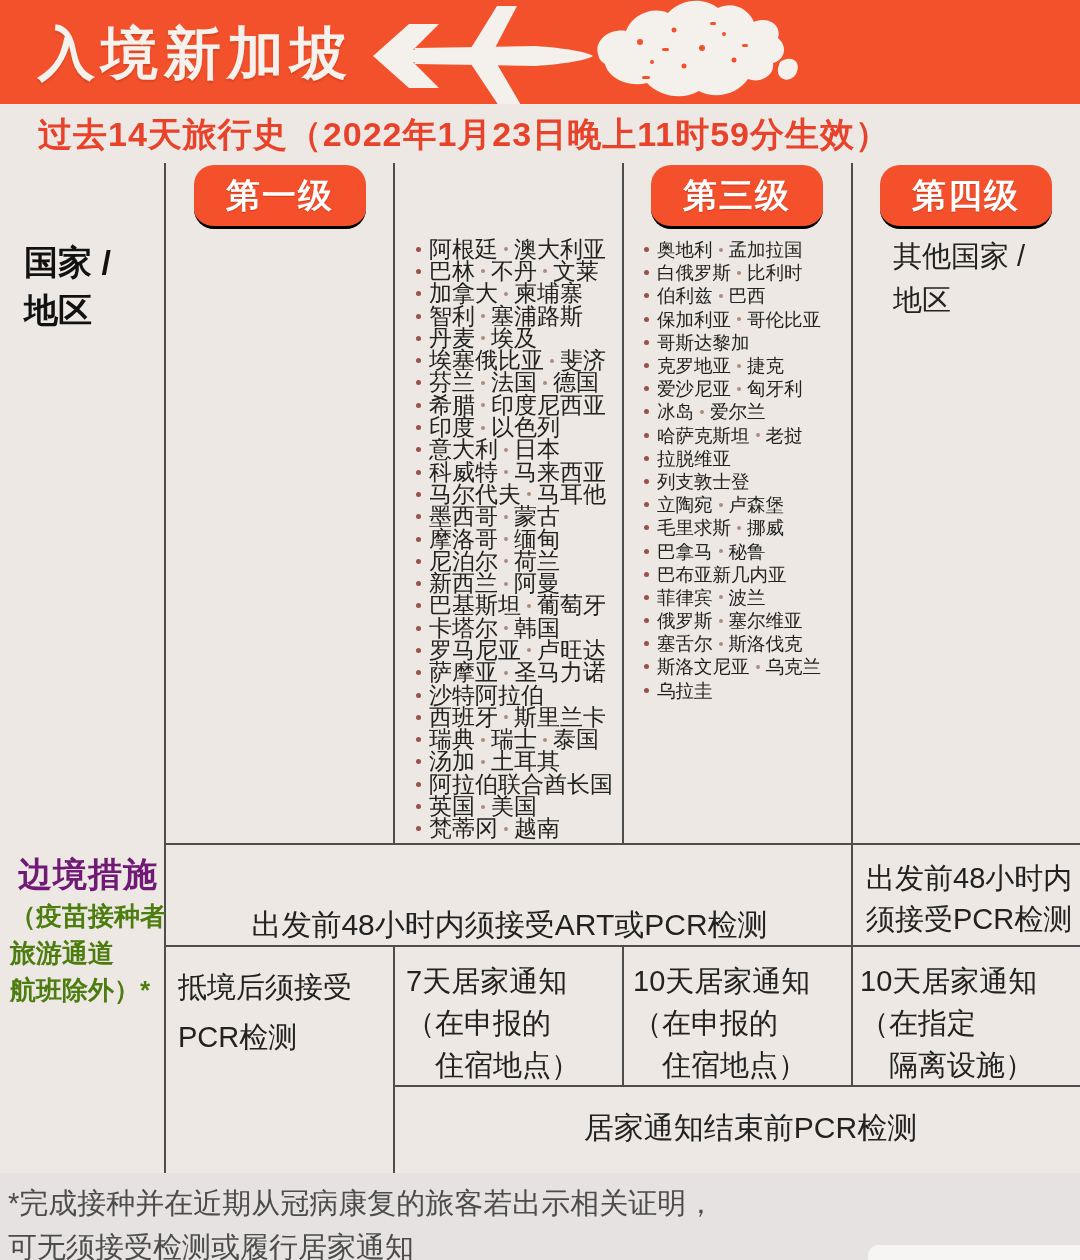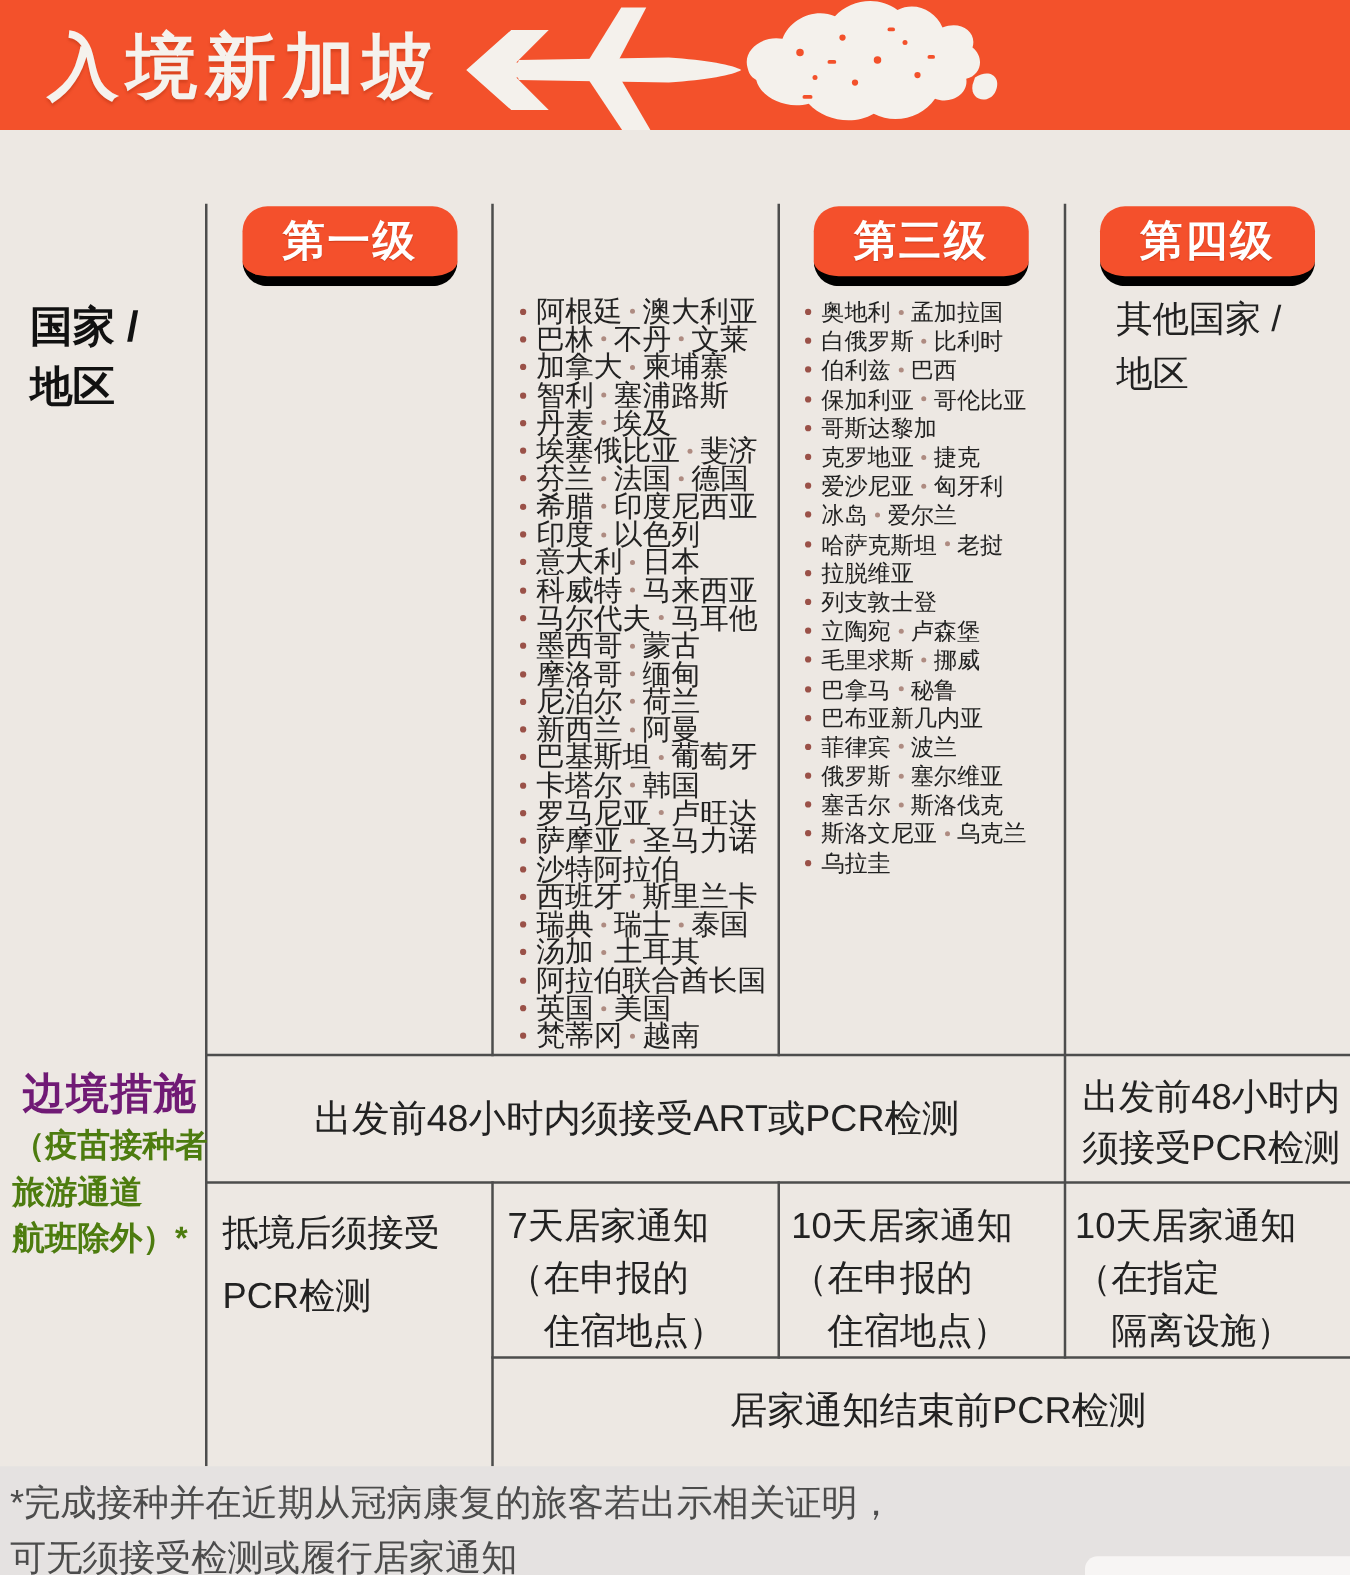--- a/index.html
+++ b/index.html
@@ -25,21 +25,21 @@
     font-size:34px; font-weight:bold; color:#E8432A; letter-spacing:1px;
   }
   
   .vline, .hline { position:absolute; background:#4D4D4D; }
   .vline { width:2px; }
   .hline { height:2px; }
   
   .pill {
     position:absolute; top:165px; width:172px; height:64px;
     background:#F4502C; border-radius:20px;
-    border-bottom:8px solid #000000;
+    border-bottom:3px solid #000000;
     display:flex; align-items:center; justify-content:center;
   }
   .pill span { color:#fff; font-size:34px; font-weight:bold; letter-spacing:2px; text-shadow:0 1px 1px rgba(150,30,0,.4); }
   
   .row-header {
     position:absolute; left:24px; top:238px;
     font-size:34px; font-weight:bold; line-height:48px; white-space:pre-line; color:#111;
   }
   .measures-header {
     position:absolute; left:18px; top:852px;
@@ -117,20 +117,21 @@
           <circle cx="152" cy="60" r="2.5"></circle>
             <rect x="80" y="48" width="7" height="3" rx="1.5"></rect>
           <rect x="128" y="22" width="6" height="3" rx="1.5"></rect>
             <rect x="60" y="76" width="8" height="3" rx="1.5"></rect>
           <rect x="160" y="44" width="6" height="3" rx="1.5"></rect>
         </g>
       </g>
     </svg>
   </div>
 
+  <div class="subtitle">过去14天旅行史（2022年1月23日晚上11时59分生效）</div>
 
   <div class="vline" style="left:164px; top:163px; height:1010px;"></div>
   <div class="vline" style="left:393px; top:163px; height:682px;"></div>
   <div class="vline" style="left:393px; top:945px; height:228px;"></div>
   <div class="vline" style="left:622px; top:163px; height:682px;"></div>
   <div class="vline" style="left:622px; top:945px; height:142px;"></div>
   <div class="vline" style="left:851px; top:163px; height:924px;"></div>
   <div class="hline" style="left:164px; top:843px; width:916px;"></div>
   <div class="hline" style="left:164px; top:945px; width:916px;"></div>
   <div class="hline" style="left:393px; top:1085px; width:687px;"></div>
@@ -427,21 +428,21 @@
       </div>
     </div>
   <div class="tier4-regions">其他国家 /
 地区</div>
 
   <div class="measures-header">边境措施</div>
   <div class="measures-subheader">（疫苗接种者
 旅游通道
 航班除外）*</div>
 
-  <div class="cell-center predep-123" style="white-space:normal;">出发前48小时内须接受ART或PCR检测</div>
+  <div class="cell-center predep-123" style="white-space:normal;margin-top:30px;">出发前48小时内须接受ART或PCR检测</div>
   <div class="cell-text predep-4">出发前48小时内
 须接受PCR检测</div>
 
   <div class="cell-text arr-1">抵境后须接受
 PCR检测</div>
   <div class="cell-text arr-2">7天居家通知
 （在申报的
 　住宿地点）</div>
   <div class="cell-text arr-3">10天居家通知
 （在申报的

